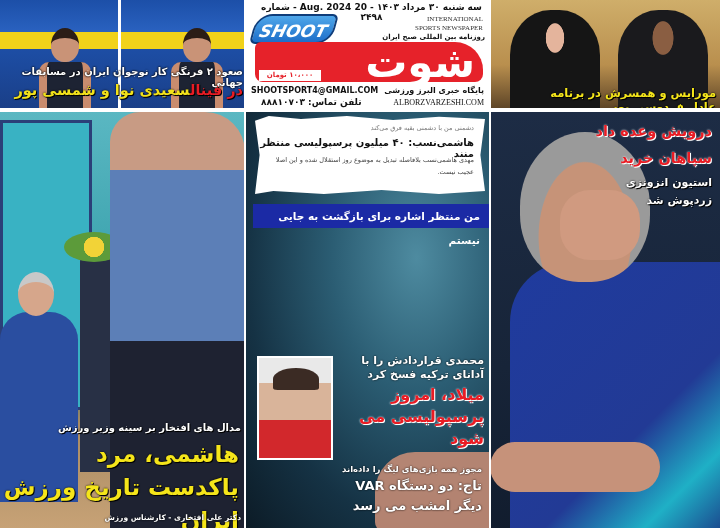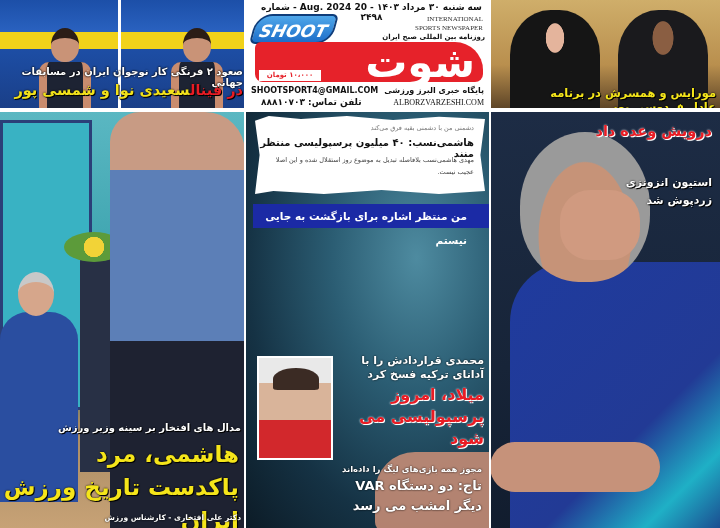--- a/index.html
+++ b/index.html
@@ -53,21 +53,21 @@
   #minister .sub { left: 4px; right: 4px; top: 310px; font-size: 10px; font-weight: bold; color: #fff; text-shadow: 0 0 2px #000, 1px 1px 0 #000; }
   #minister .headline { left: 2px; right: 6px; top: 326px; font-size: 23px; font-weight: bold; color: #f5e51a; line-height: 33px; text-shadow: 0 0 2px #000, 1px 1px 0 #000; }
   #minister .byline { left: 4px; right: 4px; top: 513px; top: 400px; font-size: 7.5px; font-weight: bold; color: #fff; text-shadow: 0 0 2px #000; }
 
   
   #center { left: 245px; top: 112px; width: 245px; height: 416px; overflow: hidden; background: radial-gradient(ellipse at 70% 35%, #4e8ba0 0%, #2b5d73 35%, #153244 70%, #0c1b26 100%); }
   #center .note { left: 10px; top: 4px; width: 230px; height: 78px; background: #fff; clip-path: polygon(0 6%, 6% 0, 20% 4%, 40% 0, 60% 5%, 80% 1%, 100% 4%, 98% 50%, 100% 96%, 80% 100%, 55% 95%, 30% 100%, 8% 96%, 0 100%, 2% 50%); }
   #center .note-kicker { right: 16px; top: 12px; font-size: 6.5px; color: #777; }
   #center .note-title { right: 16px; top: 25px; font-size: 10px; font-weight: bold; color: #111; }
   #center .note-body { left: 20px; right: 16px; top: 42px; font-size: 6.5px; color: #444; line-height: 12px; }
-  #center .strap { left: 8px; top: 92px; width: 236px; height: 24px; background: #1b2aa5; color: #fff; font-size: 10.5px; font-weight: bold; line-height: 24px; padding-right: 22px; }
+  #center .strap { left: 8px; top: 92px; width: 236px; height: 24px; background: #1b2aa5; color: #fff; font-size: 10.5px; font-weight: bold; line-height: 24px; padding-right: 9px; }
   #center .headline { left: 6px; right: 10px; top: 120px; font-size: 35px; font-weight: bold; color: #f6ea18; line-height: 48px; text-shadow: 0 0 3px #000, 2px 2px 0 #000; }
   #center .player { left: 12px; top: 244px; width: 76px; height: 104px; border: 2px solid #fff; background: linear-gradient(180deg,#e9e9e9 0 25%, #d9b49a 25% 62%, #d2282c 62% 100%); overflow: hidden; }
   #center .player .hair { position: absolute; left: 14px; top: 10px; width: 46px; height: 22px; background: #3b2b24; border-radius: 50% 50% 10% 10%; }
   #center .milad-kicker { left: 92px; right: 6px; top: 242px; font-size: 11px; font-weight: bold; color: #fff; line-height: 14px; text-shadow: 0 0 2px #000; }
   #center .milad-head { left: 92px; right: 6px; top: 272px; font-size: 16px; font-weight: bold; color: #e91c24; line-height: 22px; text-shadow: 0 0 2px #fff, 1px 1px 0 #fff; }
   #center .var-kicker { left: 6px; right: 8px; top: 352px; font-size: 8.5px; font-weight: bold; color: #fff; text-shadow: 0 0 2px #000; }
   #center .var-head { left: 6px; right: 8px; top: 364px; font-size: 13px; font-weight: bold; color: #fff; line-height: 20px; text-shadow: 0 0 2px #000; }
   #center .hand { left: 130px; top: 340px; width: 120px; height: 80px; background: #c48c75; border-radius: 40px 0 0 10px; opacity: .9; }
 
   
@@ -154,20 +154,21 @@
   </div>
 </div>
 
 <div id="coach" class="abs">
   <div class="abs shirt"></div>
   <div class="abs head"></div>
   <div class="abs hand"></div>
   <div class="abs arm"></div>
   <div class="abs headline rtl">
     <div>درویش وعده داد</div>
+    <div>سپاهان خرید</div>
   </div>
   <div class="abs sub rtl">
     <div>استیون انزونزی</div>
     <div>زردپوش شد</div>
   </div>
 </div>
 
 <div class="abs sep-v" style="left:244px;top:0;height:528px;"></div>
 <div class="abs sep-v" style="left:489px;top:0;height:528px;"></div>
 

